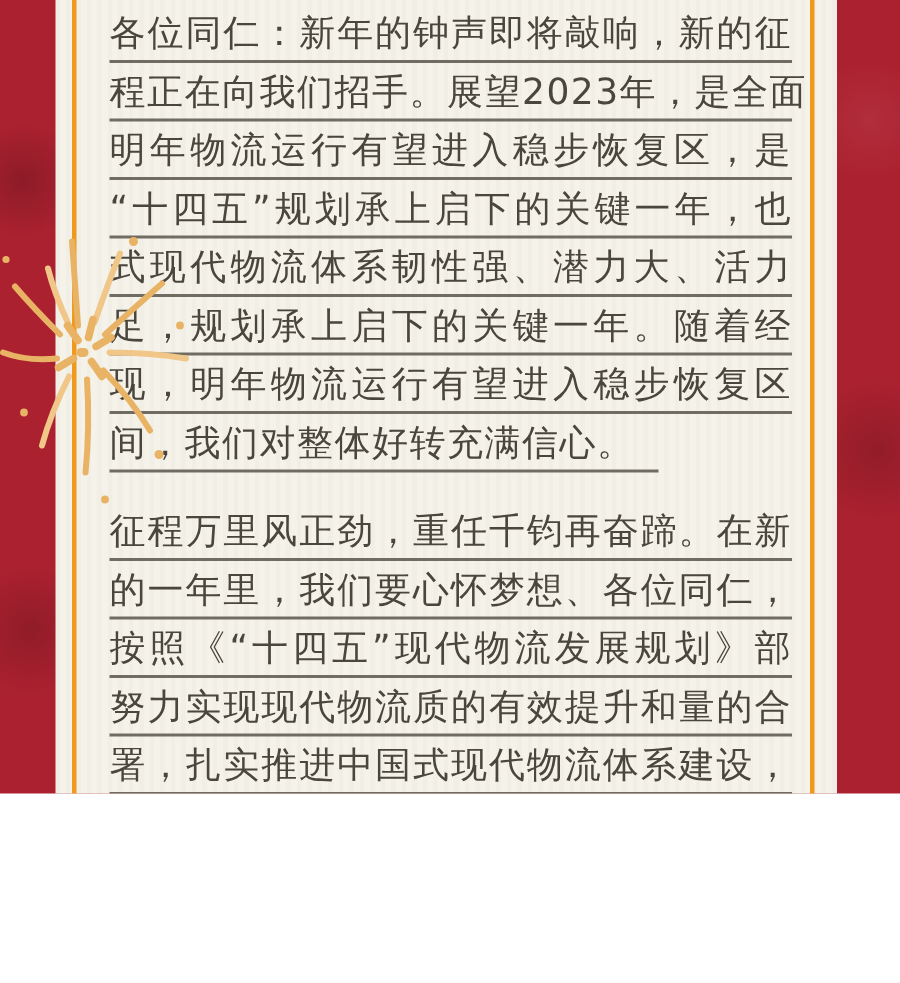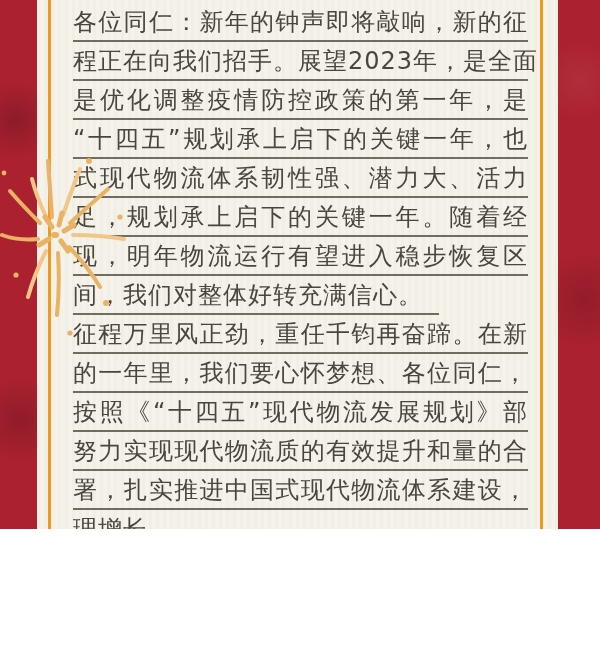--- a/index.html
+++ b/index.html
@@ -45,21 +45,21 @@
   .inner-border.right { left: 540px; }
 
   .letter {
     position: absolute;
     left: 73px;
     top: 3px;
     width: 455px;
     color: #4a453d;
   }
 
-  .paragraph + .paragraph { }
+  .paragraph + .paragraph { margin-top: 20px; }
 
   .text-line {
     height: 39px;
     line-height: 38px;
     font-size: 24px;
     letter-spacing: 1px;
     border-bottom: 2px solid #716c62;
     text-align: justify;
     text-align-last: justify;
     white-space: nowrap;
@@ -99,21 +99,21 @@
 
   <div class="panel"></div>
 
   <div class="inner-border left"></div>
   <div class="inner-border right"></div>
 
   <div class="letter">
     <div class="paragraph">
         <div class="text-line">各位同仁：新年的钟声即将敲响，新的征</div>
         <div class="text-line">程正在向我们招手。展望2023年，是全面</div>
-        <div class="text-line">是优化调整疫情防控政策的第一年，是</div>
+        <div class="text-line">明年物流运行有望进入稳步恢复区，是</div>
         <div class="text-line">“十四五”规划承上启下的关键一年，也</div>
         <div class="text-line">式现代物流体系韧性强、潜力大、活力</div>
         <div class="text-line">足，规划承上启下的关键一年。随着经</div>
         <div class="text-line">现，明年物流运行有望进入稳步恢复区</div>
         <div class="text-line">间，我们对整体好转充满信心。</div>
       </div>
     <div class="paragraph">
         <div class="text-line">征程万里风正劲，重任千钧再奋蹄。在新</div>
         <div class="text-line">的一年里，我们要心怀梦想、各位同仁，</div>
         <div class="text-line">按照《“十四五”现代物流发展规划》部</div>

